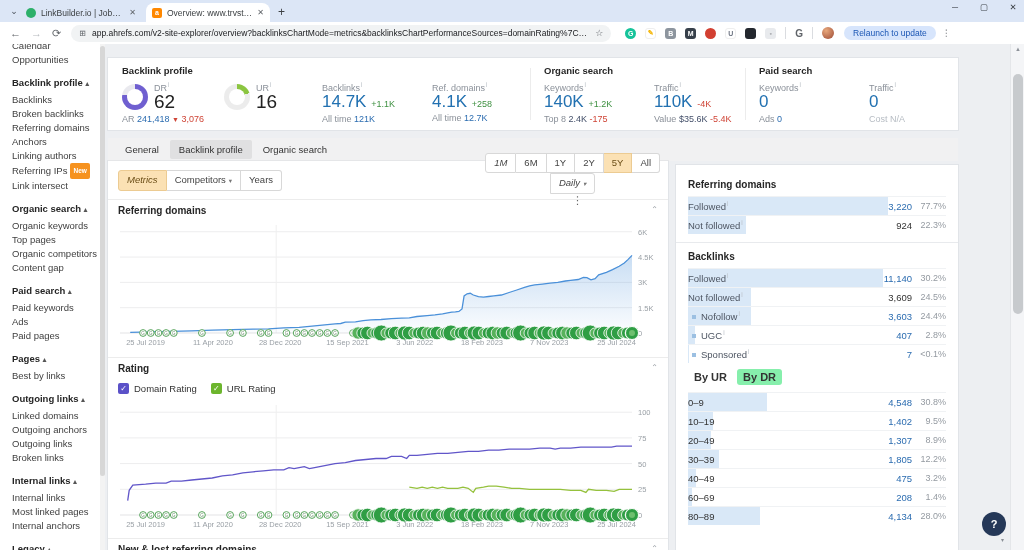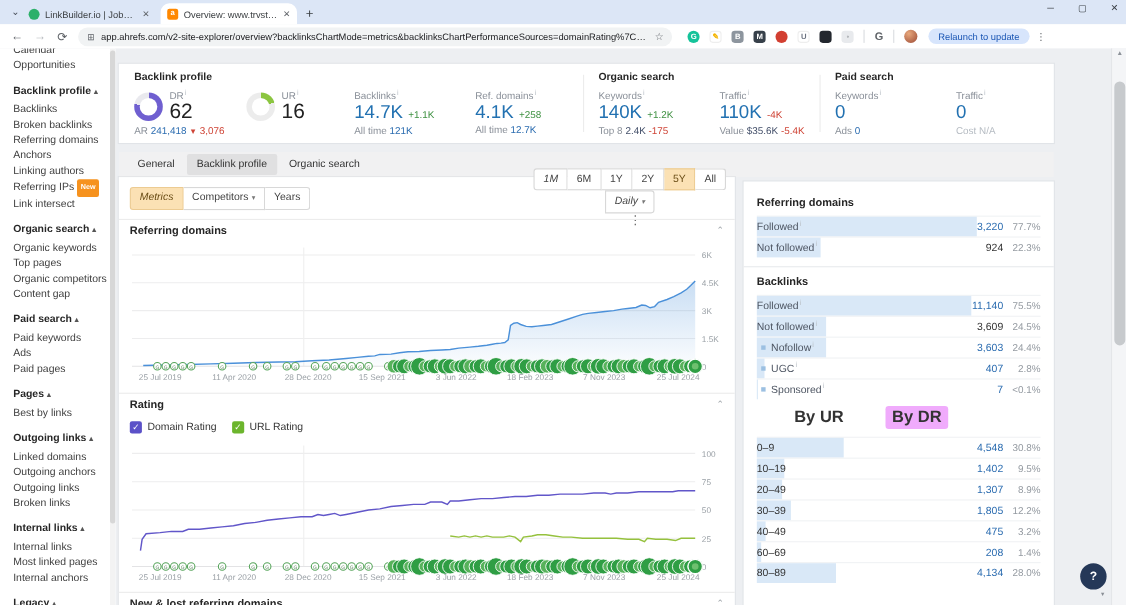--- a/index.html
+++ b/index.html
@@ -92,22 +92,22 @@
   .rp-title{font-size:10px;font-weight:bold;color:#262626;margin:2px 0 6px 0;}
   .rrow{position:relative;height:19px;display:flex;align-items:center;font-size:9.5px;border-top:1px solid #f0f2f4;}
   .rrow .bar{position:absolute;left:0;top:0;bottom:0;background:#d9e8f7;}
   .rrow .lbl{position:relative;color:#4d5562;white-space:nowrap;}
   .rrow .bullet{display:inline-block;width:4px;height:4px;background:#9cc0e2;margin:0 5px 1px 4px;}
   .rrow .val{position:relative;margin-left:auto;color:#2b6cb0;}
   .rrow .val.dark{color:#333;}
   .rrow .pct{position:relative;width:34px;text-align:right;color:#949aa1;font-size:9px;}
   .rp-div{height:1px;background:#e8eaed;margin:8px -12px 8px -12px;}
   .toggle-row{display:flex;align-items:center;gap:4px;margin:6px 0 7px 0;}
-  .tgl{font-size:15px;color:#333;padding:2px 6px;border-radius:3px;cursor:pointer;font-weight:bold;margin-left:28px;}
-  .tgl.active{background:#f0abfc;}
+  .tgl{font-size:11px;color:#333;padding:2px 6px;border-radius:3px;cursor:pointer;font-weight:bold;}
+  .tgl.active{background:#86efac;}
   .hist .lbl{color:#333;}
 
   
   .help-fab{position:absolute;left:982px;top:512px;width:24px;height:24px;border-radius:50%;background:#253858;color:#fff;font-size:11px;font-weight:bold;display:flex;align-items:center;justify-content:center;cursor:pointer;}
   .mini-caret{position:absolute;left:1001px;top:536px;font-size:6px;color:#8a8f96;}
   .vscroll{position:absolute;right:0;top:44px;width:14px;bottom:0;background:#f4f5f7;border-left:1px solid #e4e6e9;}
   .vscroll .arr{position:absolute;left:0;width:14px;text-align:center;font-size:6px;color:#8d9299;}
   .vscroll .thumb{position:absolute;left:2px;width:10px;border-radius:5px;background:#c7cacd;}
   svg text{font-family:"Liberation Sans",sans-serif;}
 </style>
@@ -558,21 +558,21 @@
           <span class="pct">22.3%</span>
         </div>
       </div>
     <div class="rp-div"></div>
     <div class="rp-title">Backlinks</div>
     <div id="bl-rows">
         <div class="rrow">
           <div class="bar" style="width: 75.5%;"></div>
           <span class="lbl">Followed<sup class="sup-i">i</sup></span>
           <span class="val">11,140</span>
-          <span class="pct">75.5%</span>
+          <span class="pct">30.2%</span>
         </div>
         <div class="rrow">
           <div class="bar" style="width: 24.5%;"></div>
           <span class="lbl">Not followed<sup class="sup-i">i</sup></span>
           <span class="val dark">3,609</span>
           <span class="pct">24.5%</span>
         </div>
         <div class="rrow">
           <div class="bar" style="width: 24.4%;"></div>
           <span class="lbl"><span class="bullet"></span>Nofollow<sup class="sup-i">i</sup></span>

